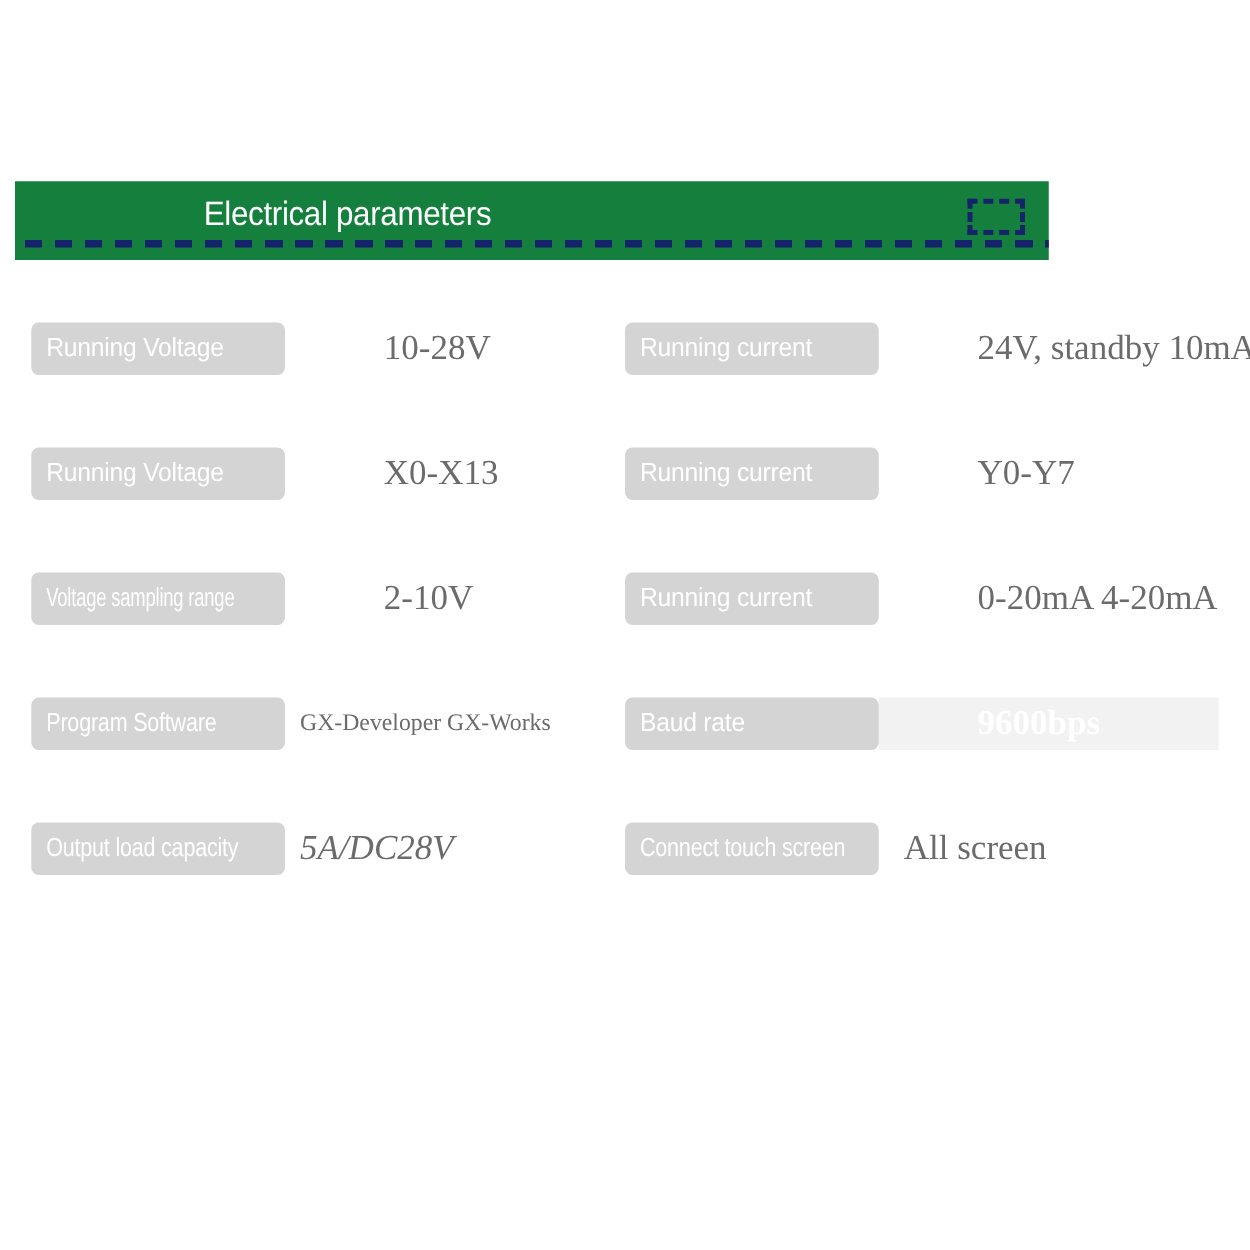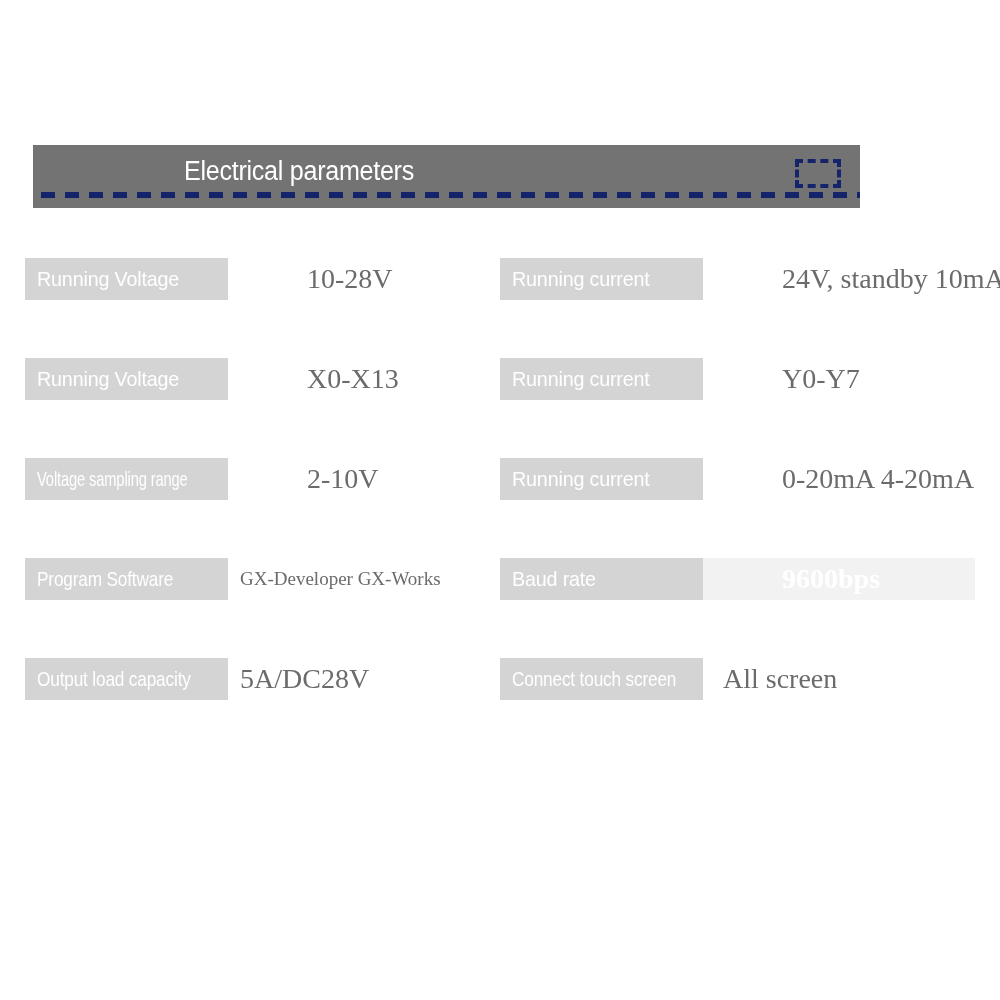--- a/index.html
+++ b/index.html
@@ -17,23 +17,22 @@
     -webkit-font-smoothing: antialiased;
   }
 
   
   .banner {
     position: absolute;
     left: 12px;
     top: 145px;
     width: 827px;
     height: 63px;
-    background: #737373;
+    background: #15803d;
     box-sizing: border-box;
-    margin-left: 21px;
   }
   .banner-title {
     position: absolute;
     left: 151px;
     top: 11px;
     font-size: 27px;
     font-weight: 400;
     color: #ffffff;
     letter-spacing: -0.3px;
     font-family: "Liberation Sans Narrow", "Liberation Sans", sans-serif;
@@ -96,20 +95,21 @@
     color: #ffffff;
     font-size: 21px;
     line-height: 42px;
     padding-left: 12px;
     box-sizing: border-box;
     white-space: nowrap;
     overflow: hidden;
     font-family: "Liberation Sans Narrow", "Liberation Sans", sans-serif;
     transform-origin: left center;
     letter-spacing: -0.2px;
+    border-radius: 6px;
   }
   
   .plabel.squeeze  > span { display:inline-block; transform: scaleX(0.82); transform-origin: left center; }
   .plabel.squeeze2 > span { display:inline-block; transform: scaleX(0.70); transform-origin: left center; }
   .plabel > span   { display:inline-block; transform: scaleX(0.94); transform-origin: left center; }
 
   .pvalue {
     position: absolute;
     top: 0;
     left: 282px;
@@ -188,21 +188,21 @@
     <div class="cell right">
       <div class="ghost-strip right-strip"></div>
       <div class="plabel"><span>Baud rate</span></div>
       <div class="pvalue v-ghost">9600bps</div>
     </div>
   </div>
 
   <div class="prow">
     <div class="cell left">
       <div class="plabel squeeze"><span>Output load capacity</span></div>
-      <div class="pvalue" style="left:215px;">5A/DC28V</div>
+      <div class="pvalue" style="left:215px;font-style:italic;">5A/DC28V</div>
     </div>
     <div class="cell right">
       <div class="plabel squeeze"><span>Connect touch screen</span></div>
       <div class="pvalue" style="left:223px;">All screen</div>
     </div>
   </div>
 
 
 
 </div>

